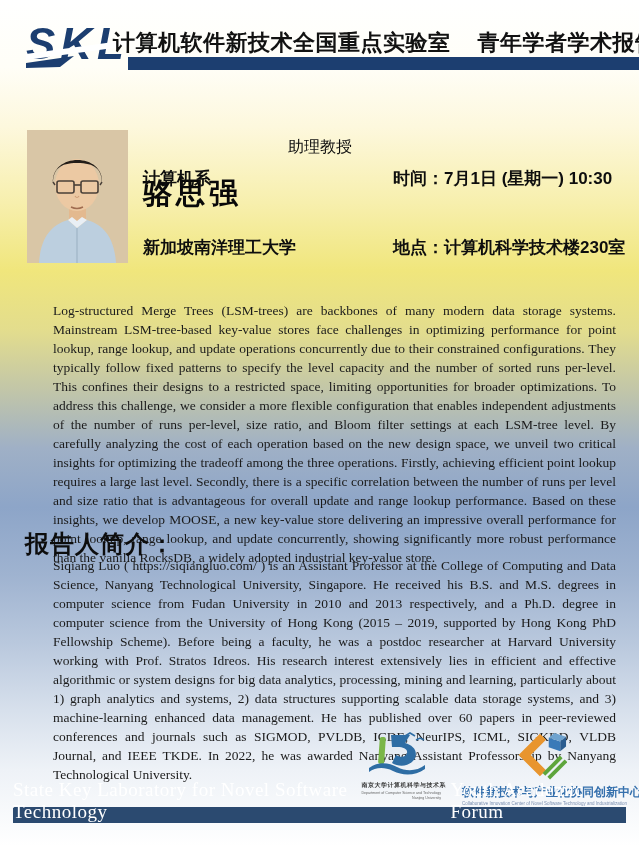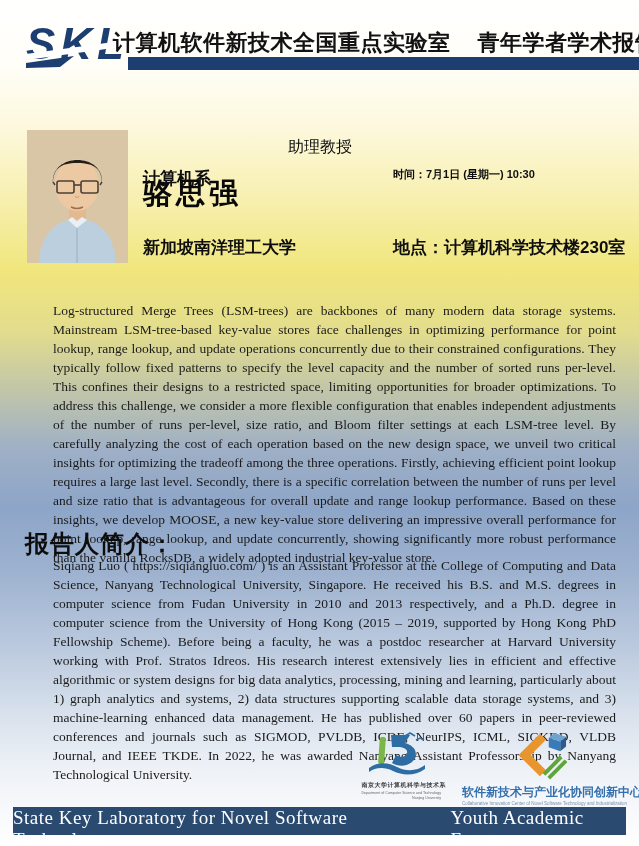--- a/index.html
+++ b/index.html
@@ -21,41 +21,41 @@
   
   .title{position:absolute;left:0;top:86px;width:100%;text-align:center;
     font-size:23px;color:#0b0b0b;letter-spacing:0.2px;}
   
   .photo{position:absolute;left:27px;top:130px;width:101px;height:133px;display:block;}
   .sp-name{position:absolute;left:143px;top:126px;font-family:Liberation Sans, sans-serif;
     font-size:29px;font-weight:bold;color:#090909;letter-spacing:4px;margin-top:48px;}
   .sp-title{position:absolute;left:252px;top:137px;font-size:16px;font-weight:normal;color:#0e0e0e;margin-left:36px;}
   .sp-dept{position:absolute;left:143px;top:167px;font-size:17px;font-weight:bold;color:#0e0e0e;}
   .sp-univ{position:absolute;left:143px;top:236px;font-size:17px;font-weight:bold;color:#0e0e0e;}
-  .sp-time{position:absolute;left:393px;top:167px;font-size:11px;font-weight:bold;color:#0e0e0e;}
+  .sp-time{position:absolute;left:393px;top:167px;font-size:17px;font-weight:bold;color:#0e0e0e;}
   .sp-loc{position:absolute;left:393px;top:236px;font-size:17px;font-weight:bold;color:#0e0e0e;}
   
   .sec-head{position:absolute;left:25px;font-size:24px;font-weight:bold;color:#0d0d0d;letter-spacing:1px;}
   .abstract-head{top:266px;}
   .bio-head{top:528px;}
   .body-text{position:absolute;left:25px;right:23px;text-align:justify;
     font-family:"Liberation Serif",serif;font-size:13.5px;line-height:19px;color:#1b1b1b;margin-left:28px;}
   .abstract-body{top:301px;}
   .bio-body{top:556px;}
   
   .logo-block{position:absolute;text-align:right;}
   .nju-block{left:348px;top:731px;width:98px;}
   .cic-block{left:462px;top:731px;width:160px;}
   .logo-cap-cn-nju{font-size:6px;font-weight:bold;color:#3a3a3a;margin-top:2px;letter-spacing:0.5px;}
   .logo-cap-en-nju{font-size:4px;color:#666;transform:scale(.9);}
   .logo-cap-cn-cic{font-size:12px;font-weight:bold;color:#3570ad;margin-top:3px;white-space:nowrap;}
   .logo-cap-en-cic{font-size:4.5px;color:#7a8fb0;white-space:nowrap;}
   
-  .footer-bar{position:absolute;left:13px;right:13px;top:807px;height:28px;background:#2b4a70;
-    display:flex;align-items:flex-start;justify-content:center;gap:40px;
+  .footer-bar{position:absolute;left:13px;right:13px;top:807px;height:16px;background:#2b4a70;
+    display:flex;align-items:flex-end;justify-content:center;gap:40px;
     color:#ffffff;font-family:"Liberation Serif",serif;font-size:19px;letter-spacing:0.5px;}
 </style>
 </head>
 <body>
 
 <div class="page">
 
   <svg class="skl-logo" viewBox="0 0 102 48">
     <text x="0" y="38" font-family="Liberation Sans, sans-serif" font-size="44" font-weight="bold" font-style="italic" fill="#1c3e70" textLength="98">SKL</text>
     <polygon points="0,33 102,19 102,25 0,39" fill="#ffffff"></polygon>

